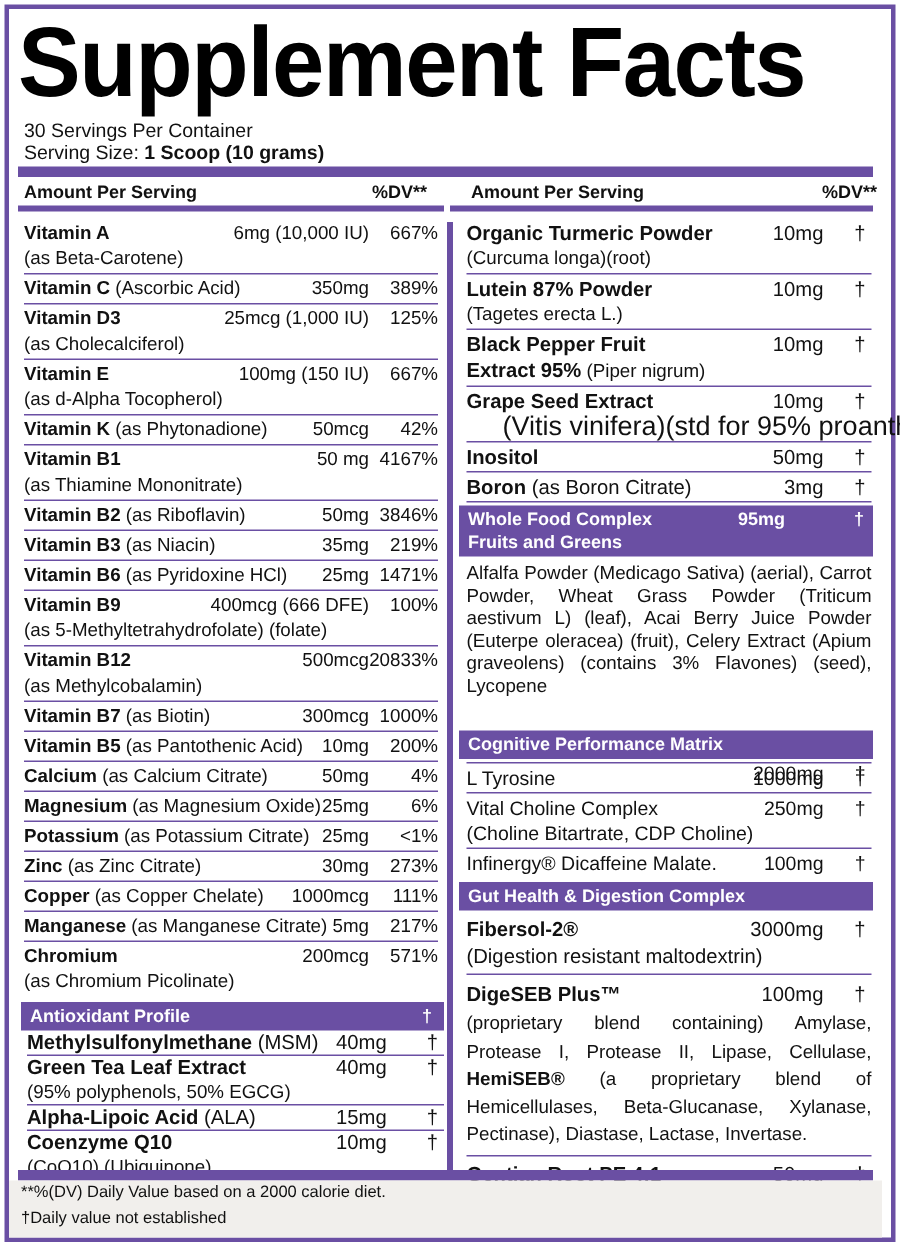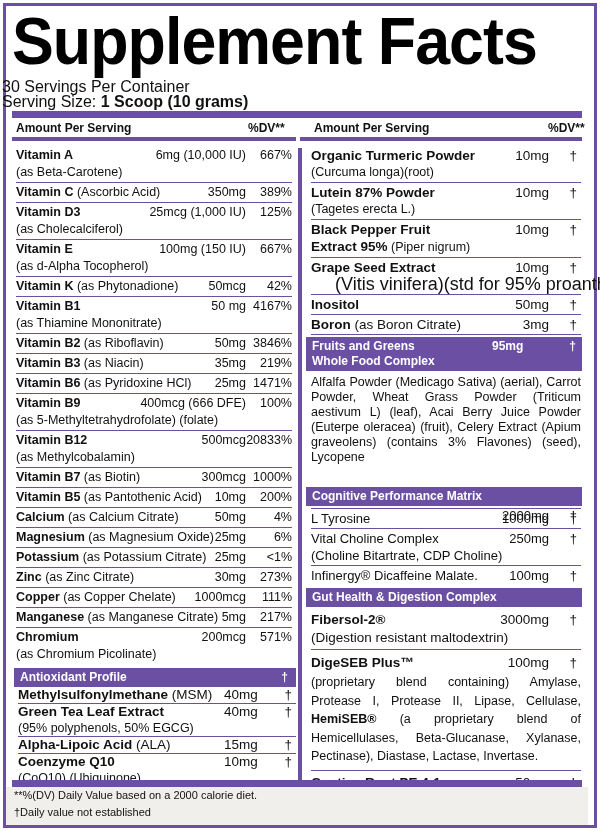--- a/index.html
+++ b/index.html
@@ -8,21 +8,21 @@
   .label {
     position: absolute; left: 3px; top: 3px; width: 594px; height: 825px;
     border: 3px solid #6a4fa3; background: #fff;
   }
   .title {
     position: absolute; left: 12px; top: 4px;
     font-size: 66px; font-weight: 700; letter-spacing: -1px;
     transform: scaleX(0.95); transform-origin: left top; line-height: 74px;
     color: #000;
   }
-  .servings { position: absolute; left: 2px; top: 79px; font-size: 16px; line-height: 15px; }
+  .servings { position: absolute; left: 16px; top: 79px; font-size: 13px; line-height: 15px; }
   .servings b { font-weight: 700; }
   .topbar { position: absolute; left: 12px; top: 111px; width: 570px; height: 7px; background: #6a4fa3; }
   .colhead { position: absolute; top: 120px; font-size: 12px; font-weight: 700; height: 16px; line-height: 16px; }
   .subbar { position: absolute; top: 137px; height: 4px; background: #6a4fa3; }
   .col { position: absolute; font-size: 12.5px; }
   .row { position: relative; border-bottom: 1.5px solid #6a4fa3; padding: 1px 0 1px 0; line-height: 17px; }
   .row.nob { border-bottom: none; }
   .row .l1 { display: flex; justify-content: space-between; white-space: nowrap; }
   .row .name b { font-weight: 700; }
   .amt { position: absolute; text-align: right; }
@@ -292,22 +292,22 @@
       <span class="dv" style="right: 4px; top: 1px;">†</span>
     </div>
     <div class="row" style="line-height: 17px; padding: 1px 0px;">
       <div class="l1">
         <span class="name"><b>Boron</b><span> (as Boron Citrate)</span></span>
       </div>
       <span class="amt" style="right: 32px; top: 1px;">3mg</span>
       <span class="dv" style="right: 4px; top: 1px;">†</span>
     </div>
     <div class="sect" style="margin-top: 2px; margin-left: -5px; margin-right: -1px;">
+      <div>Whole Food Complex</div>
       <div>Fruits and Greens</div>
-      <div>Whole Food Complex</div>
       <span style="position: absolute; left: 186px; top: 2px;">95mg</span>
       <span style="position: absolute; right: 6px; top: 2px;">†</span>
     </div>
     <div class="para" style="padding: 4px 0px 6px;">Alfalfa Powder (Medicago Sativa) (aerial), Carrot Powder, Wheat Grass Powder (Triticum aestivum L) (leaf), Acai Berry Juice Powder (Euterpe oleracea) (fruit), Celery Extract (Apium graveolens) (contains 3% Flavones) (seed), Lycopene</div>
     <div class="sect" style="margin-left: -5px; margin-right: -1px;">Cognitive Performance Matrix</div>
     <div class="row" style="line-height: 17px; padding: 1px 0px; font-size: 13px;">
       <span class="amt" style="right: 32px; top: 1px;">2000mg</span>
       <span class="dv" style="right: 4px; top: 1px;">†</span>
     </div>
     <div class="row" style="line-height: 17px; padding: 1px 0px; font-size: 13px;">

